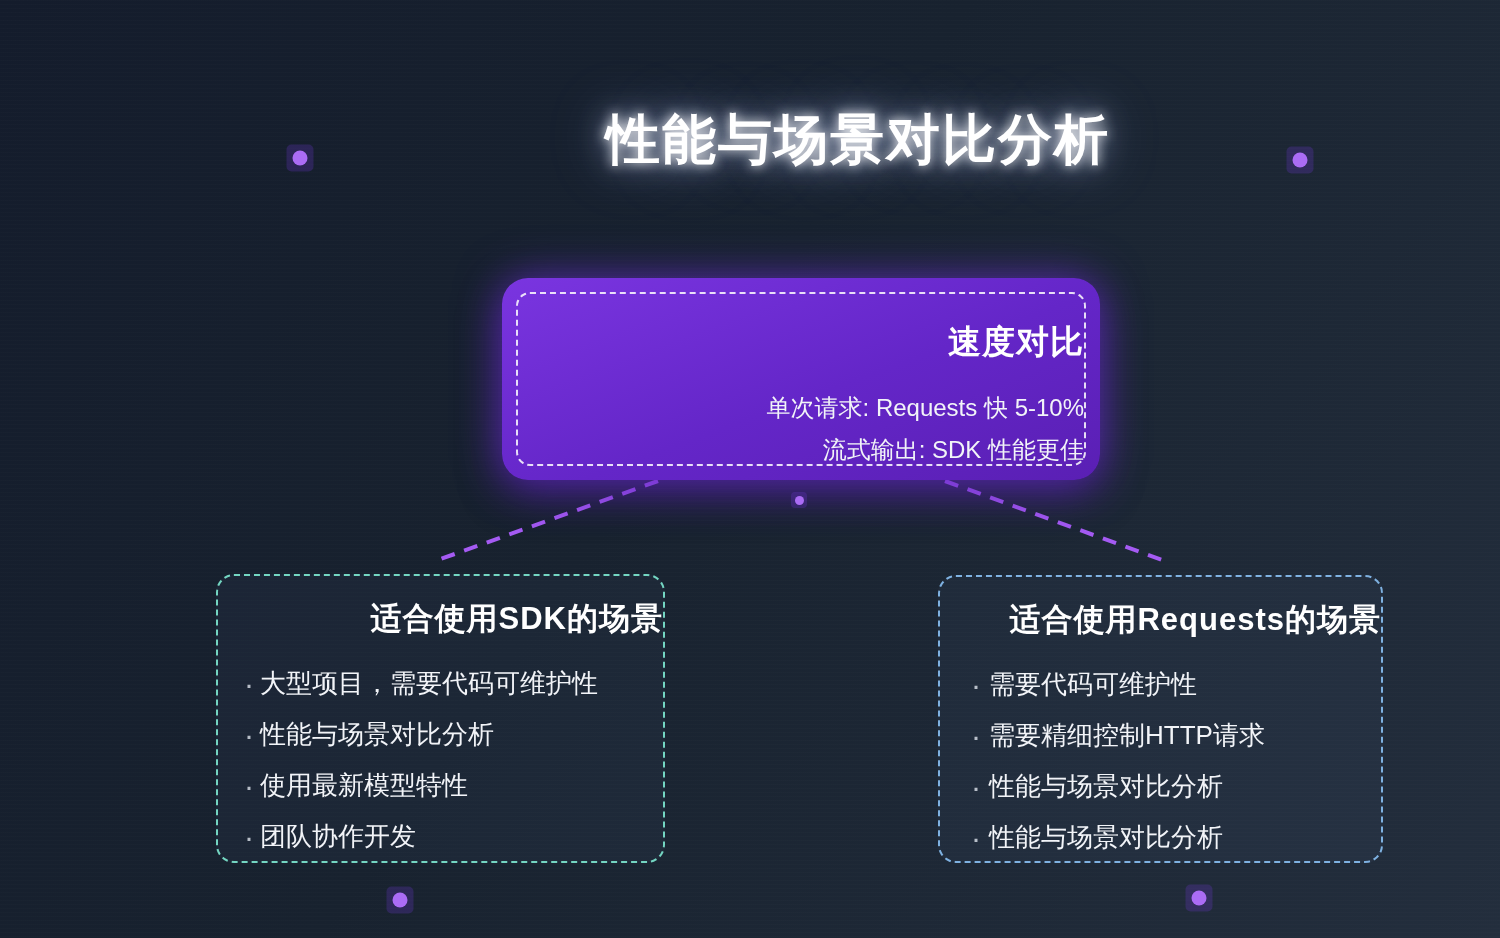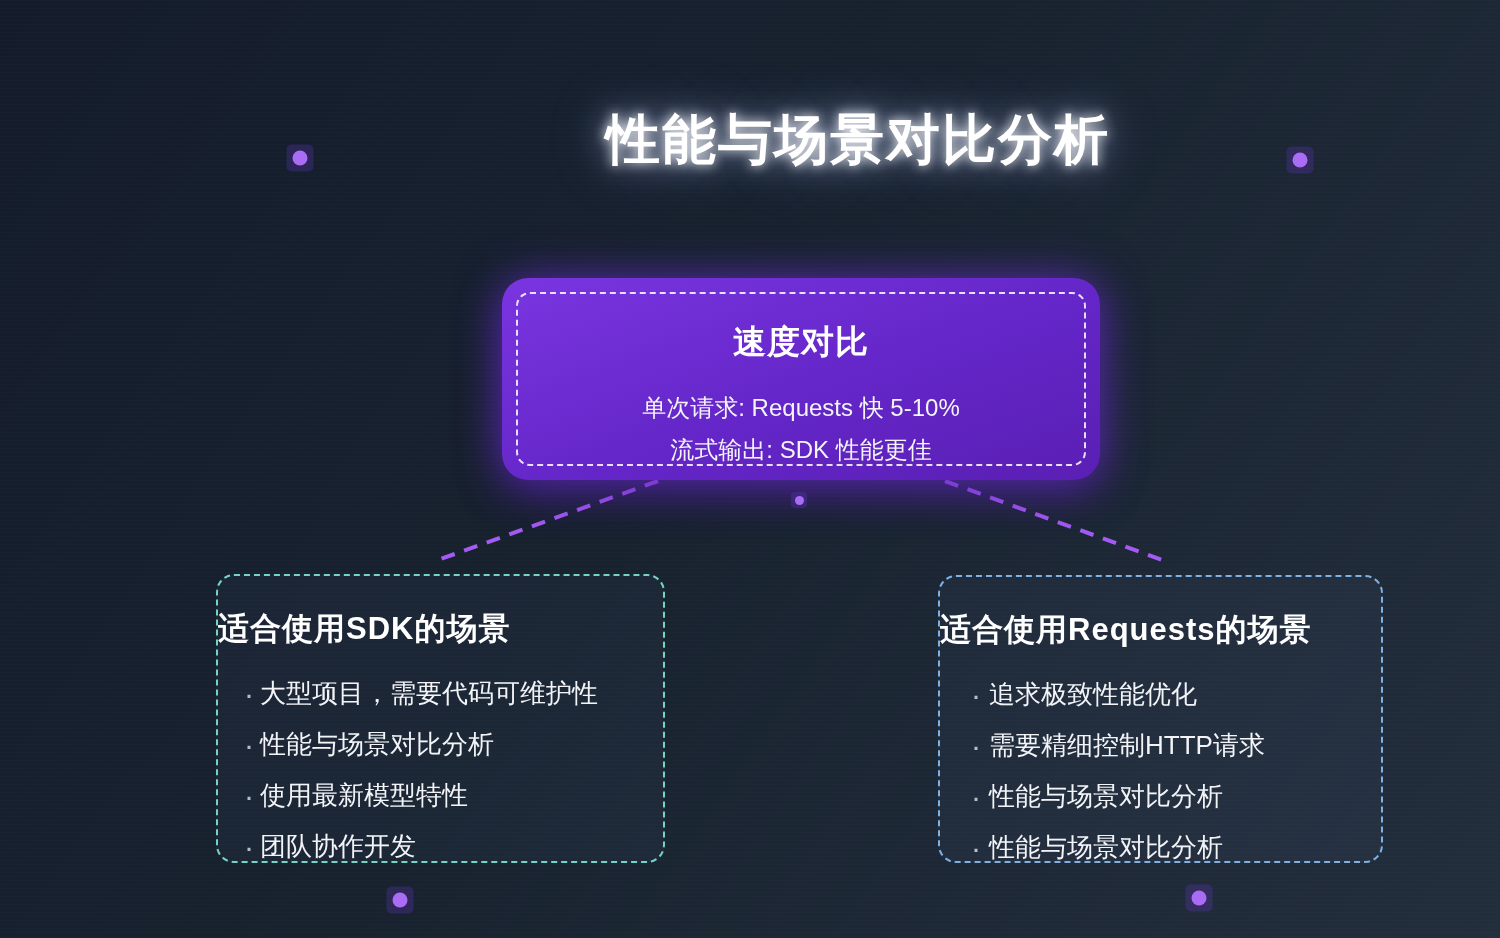--- a/index.html
+++ b/index.html
@@ -46,21 +46,21 @@
   .speed-box{
     position:absolute;left:502px;top:278px;width:598px;height:202px;
     border-radius:26px;
     background:linear-gradient(160deg, var(--speed_top) 0%, #6426c8 55%, var(--speed_bottom) 100%);
     box-shadow:0 0 45px rgba(124,58,237,0.55), 0 14px 40px rgba(70,16,150,0.55);
   }
   .speed-inner{
     position:absolute;inset:14px;
     border:2px dashed rgba(255,255,255,0.85);
     border-radius:14px;
-    text-align:center;
+    text-align:right;
     padding-top:26px;
   }
   .speed-title{
     font-size:33px;font-weight:800;color:var(--text_main);letter-spacing:1px;
   }
   .speed-line{
     font-size:24px;color:var(--text_soft);line-height:42px;
   }
   .speed-line.first{margin-top:22px;}
   
@@ -70,21 +70,21 @@
   }
   .scenario-box.sdk{
     left:216px;top:574px;width:449px;height:289px;
     border:2px dashed var(--sdk_border);
   }
   .scenario-box.requests{
     left:938px;top:575px;width:445px;height:288px;
     border:2px dashed var(--requests_border);
   }
   .scenario-title{
-    margin-top:32px;text-align:left;
+    margin-top:22px;text-align:right;
     font-size:31px;font-weight:800;color:var(--text_main);letter-spacing:1px;
     white-space:nowrap;
   }
   .scenario-list{list-style:none;margin-top:18px;}
   .sdk .scenario-list{padding-left:22px;}
   .requests .scenario-list{padding-left:25px;}
   .scenario-item{
     display:flex;align-items:center;
     height:51px;
     font-size:26px;color:var(--text_soft);
@@ -147,21 +147,21 @@
         <span>团队协作开发</span>
       </li>
     </ul>
   </section>
 
   <section class="scenario-box requests">
     <h3 class="scenario-title">适合使用Requests的场景</h3>
     <ul class="scenario-list">
       <li class="scenario-item">
         <span class="bullet">·</span>
-        <span>追求极致性能优化</span>
+        <span>需要代码可维护性</span>
       </li>
       <li class="scenario-item">
         <span class="bullet">·</span>
         <span>需要精细控制HTTP请求</span>
       </li>
       <li class="scenario-item">
         <span class="bullet">·</span>
         <span>性能与场景对比分析</span>
       </li>
       <li class="scenario-item">

